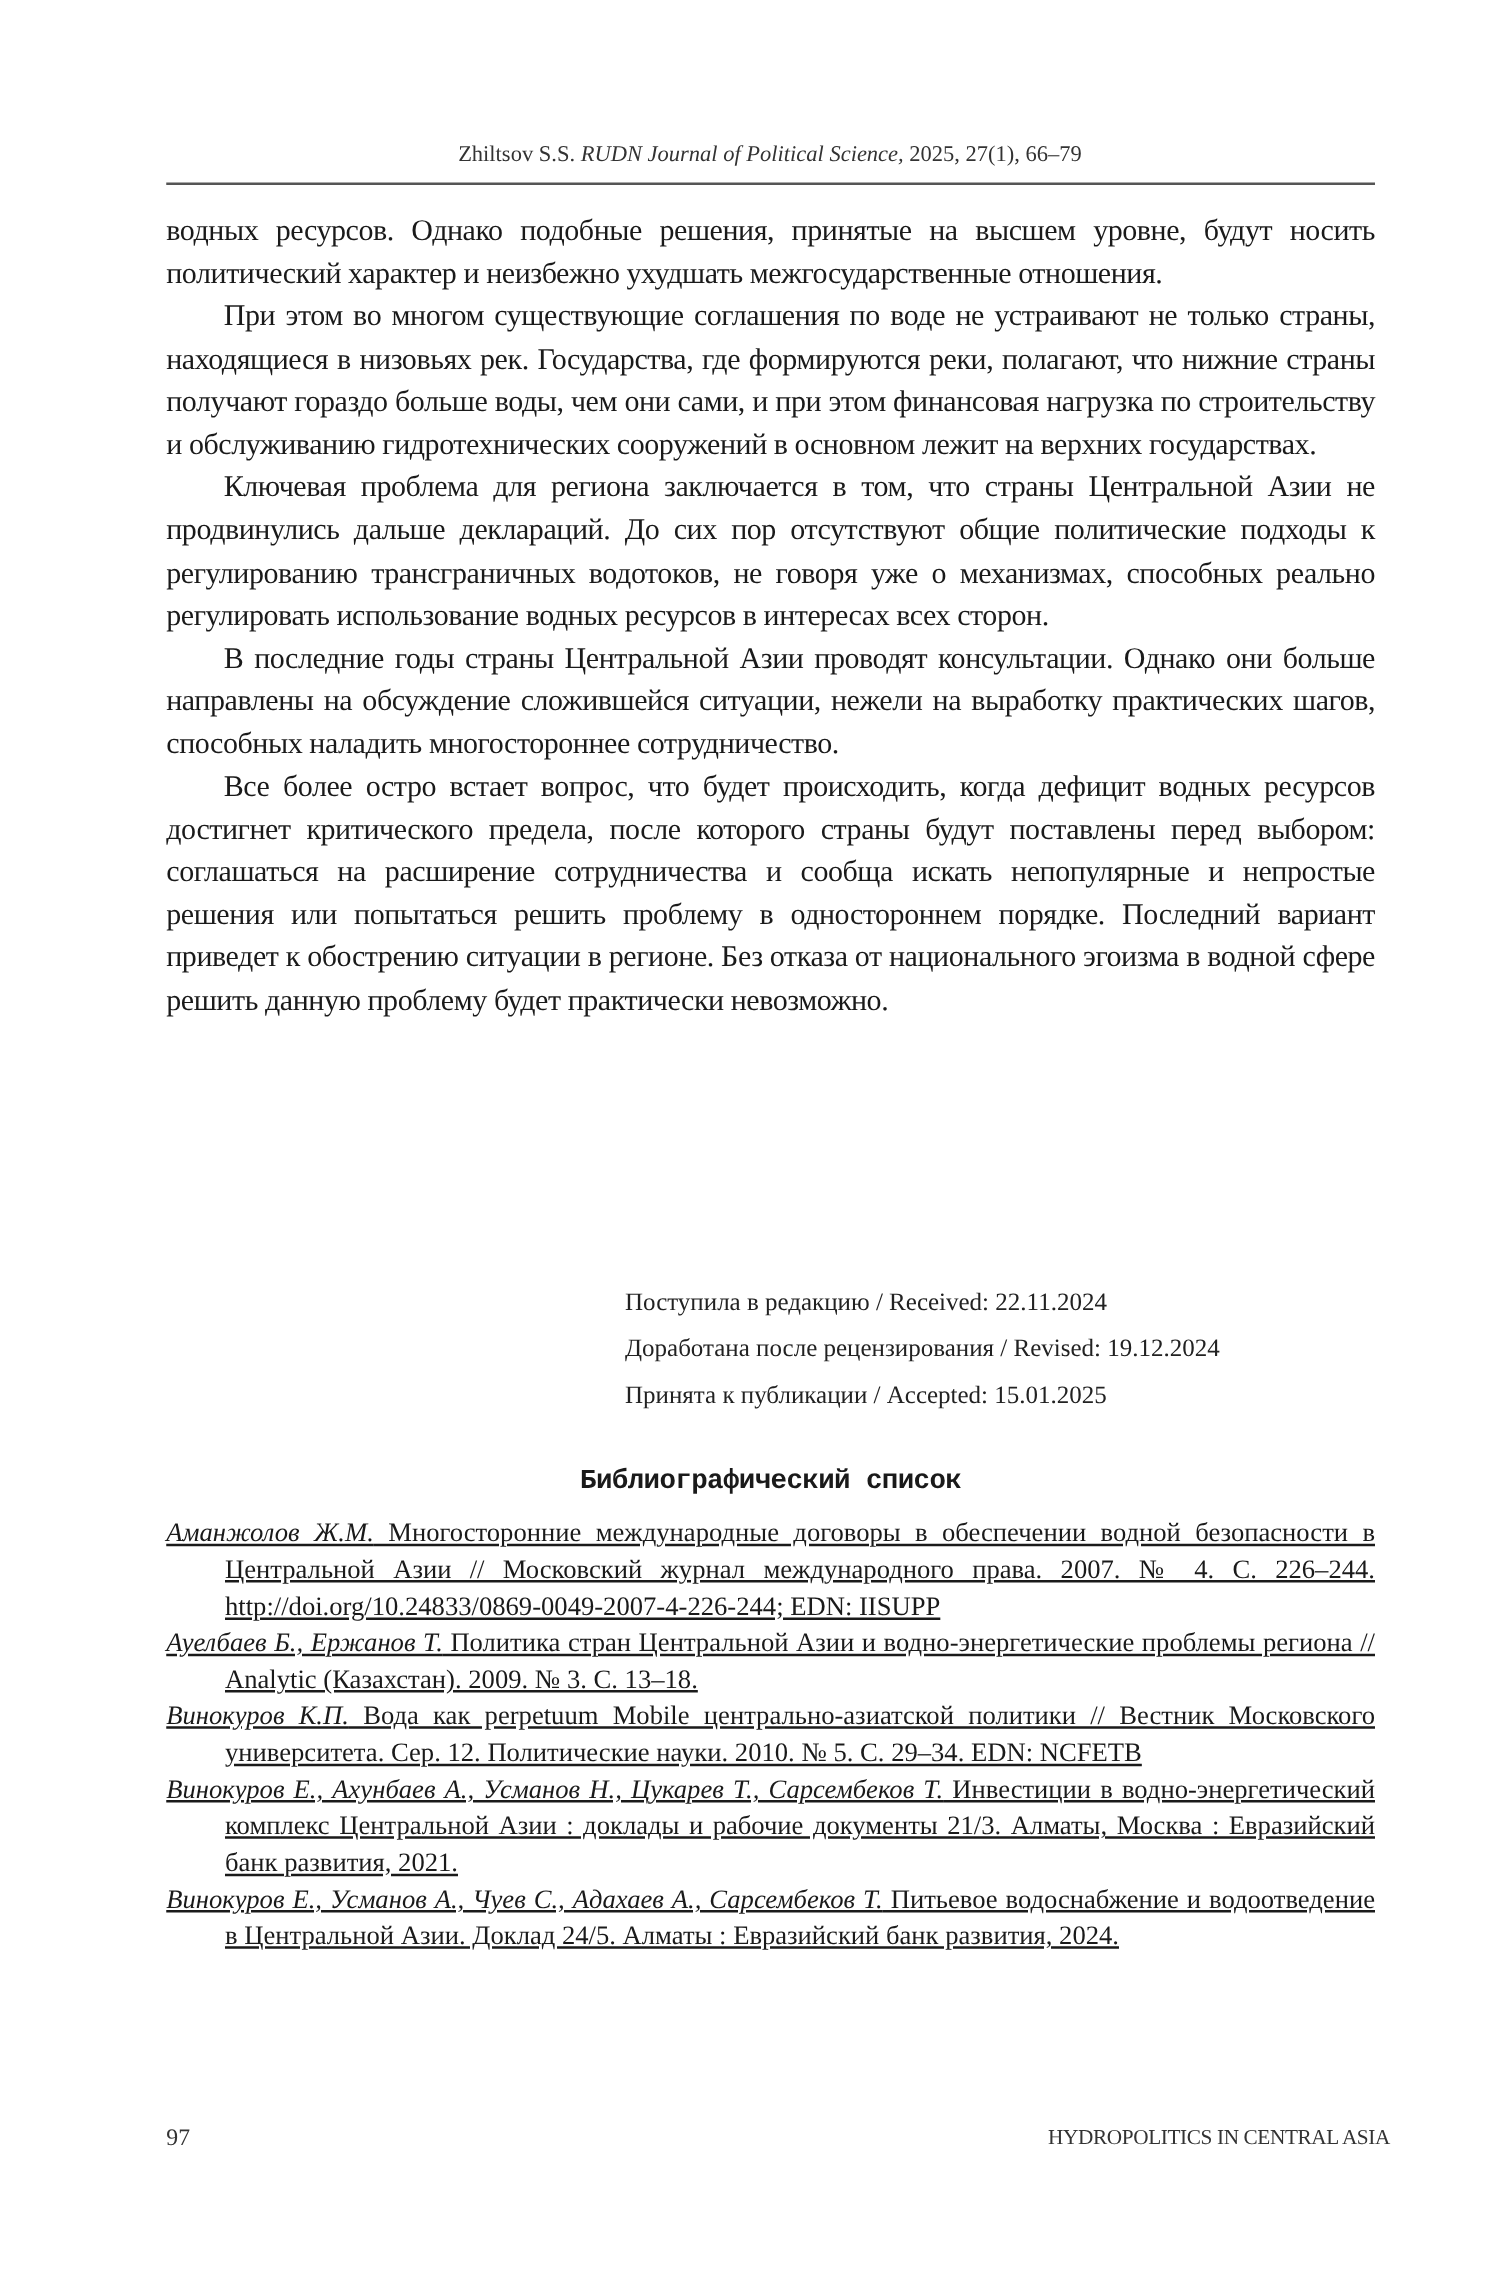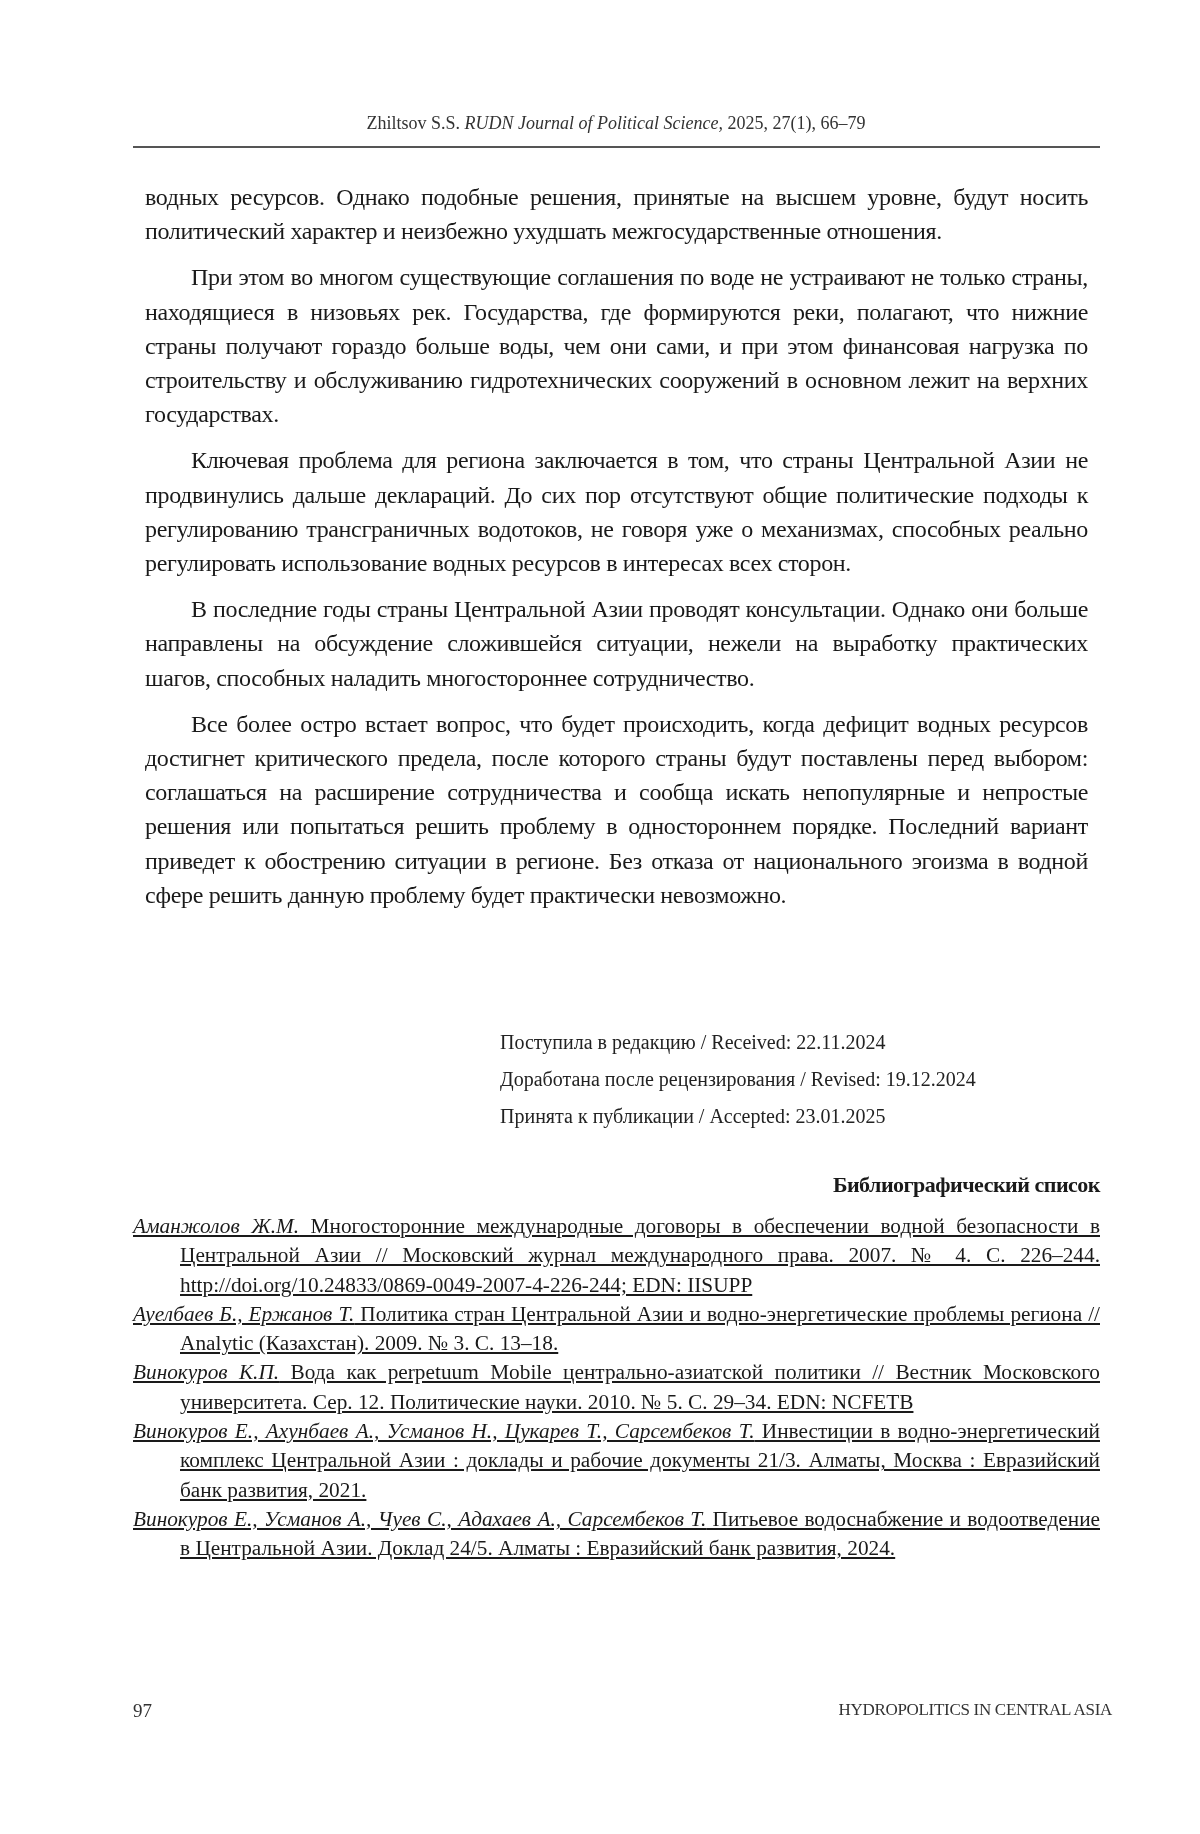--- a/index.html
+++ b/index.html
@@ -13,30 +13,30 @@
   }
   .running-head i { font-style: italic; }
   .head-rule {
     position: absolute; left: 133px; top: 146px; width: 967px; height: 2px; background: #555;
   }
   .body-text {
     position: absolute; left: 133px; top: 168px; width: 967px;
     font-size: 24px; line-height: 34.2px; text-align: justify;
     letter-spacing: -0.35px;
   }
-  .body-text p { margin: 12px; }
+  .body-text p { margin: 0; }
   .body-text p.indent { text-indent: 46px; }
   .dates {
     position: absolute; left: 500px; top: 1024px; width: 600px; 
     font-size: 20px; line-height: 37px; color: #222;
   }
   .dates div { margin: 0; }
   .biblio-title {
-    position: absolute; left: 133px; top: 1172px; width: 967px; text-align: right;
-    font-family: Liberation Serif, serif; font-weight: bold; font-size: 22px;
+    position: absolute; left: 133px; top: 1172px; width: 967px; text-align: center;
+    font-family: Liberation Mono, monospace; font-weight: bold; font-size: 22px;
     letter-spacing: -0.5px;
   }
   .refs {
     position: absolute; left: 133px; top: 1212px; width: 967px;
     font-size: 21.3px; line-height: 29.3px; text-align: justify; text-decoration: underline;
   }
   .ref { margin: 0; padding-left: 47px; text-indent: -47px; }
   .ref .authors { font-style: italic; }
   .footer-page {
     position: absolute; left: 133px; top: 1700px; font-size: 19px; color: #333;
@@ -59,21 +59,21 @@
   <p>водных ресурсов. Однако подобные решения, принятые на высшем уровне, будут носить политический характер и неизбежно ухудшать межгосударственные отношения.</p>
   <p class="indent">При этом во многом существующие соглашения по воде не устраивают не только страны, находящиеся в низовьях рек. Государства, где формируются реки, полагают, что нижние страны получают гораздо больше воды, чем они сами, и при этом финансовая нагрузка по строительству и обслуживанию гидротехнических сооружений в основном лежит на верхних государствах.</p>
   <p class="indent">Ключевая проблема для региона заключается в том, что страны Центральной Азии не продвинулись дальше деклараций. До сих пор отсутствуют общие политические подходы к регулированию трансграничных водотоков, не говоря уже о механизмах, способных реально регулировать использование водных ресурсов в интересах всех сторон.</p>
   <p class="indent">В последние годы страны Центральной Азии проводят консультации. Однако они больше направлены на обсуждение сложившейся ситуации, нежели на выработку практических шагов, способных наладить многостороннее сотрудничество.</p>
   <p class="indent">Все более остро встает вопрос, что будет происходить, когда дефицит водных ресурсов достигнет критического предела, после которого страны будут поставлены перед выбором: соглашаться на расширение сотрудничества и сообща искать непопулярные и непростые решения или попытаться решить проблему в одностороннем порядке. Последний вариант приведет к обострению ситуации в регионе. Без отказа от национального эгоизма в водной сфере решить данную проблему будет практически невозможно.</p>
 </div>
 
 <div class="dates">
   <div>Поступила в редакцию / Received: 22.11.2024</div>
   <div>Доработана после рецензирования / Revised: 19.12.2024</div>
-  <div>Принята к публикации / Accepted: 23.01.2025</div>
+  <div>Принята к публикации / Accepted: 15.01.2025</div>
 </div>
 
 <div class="biblio-title">Библиографический список</div>
 
 <div class="refs">
   <p class="ref"><span class="authors">Аманжолов Ж.М.</span><span> Многосторонние международные договоры в обеспечении водной безопасности в Центральной Азии // Московский журнал международного права. 2007. № 4. С. 226–244. http://doi.org/10.24833/0869-0049-2007-4-226-244; EDN: IISUPP</span></p>
   <p class="ref"><span class="authors">Ауелбаев Б., Ержанов Т.</span><span> Политика стран Центральной Азии и водно-энергетические проблемы региона // Analytic (Казахстан). 2009. № 3. С. 13–18.</span></p>
   <p class="ref"><span class="authors">Винокуров К.П.</span><span> Вода как perpetuum Mobile центрально-азиатской политики // Вестник Московского университета. Сер. 12. Политические науки. 2010. № 5. С. 29–34. EDN: NCFETB</span></p>
   <p class="ref"><span class="authors">Винокуров Е., Ахунбаев А., Усманов Н., Цукарев Т., Сарсембеков Т.</span><span> Инвестиции в водно-энергетический комплекс Центральной Азии : доклады и рабочие документы 21/3. Алматы, Москва : Евразийский банк развития, 2021.</span></p>
   <p class="ref"><span class="authors">Винокуров Е., Усманов А., Чуев С., Адахаев А., Сарсембеков Т.</span><span> Питьевое водоснабжение и водоотведение в Центральной Азии. Доклад 24/5. Алматы : Евразийский банк развития, 2024.</span></p>

